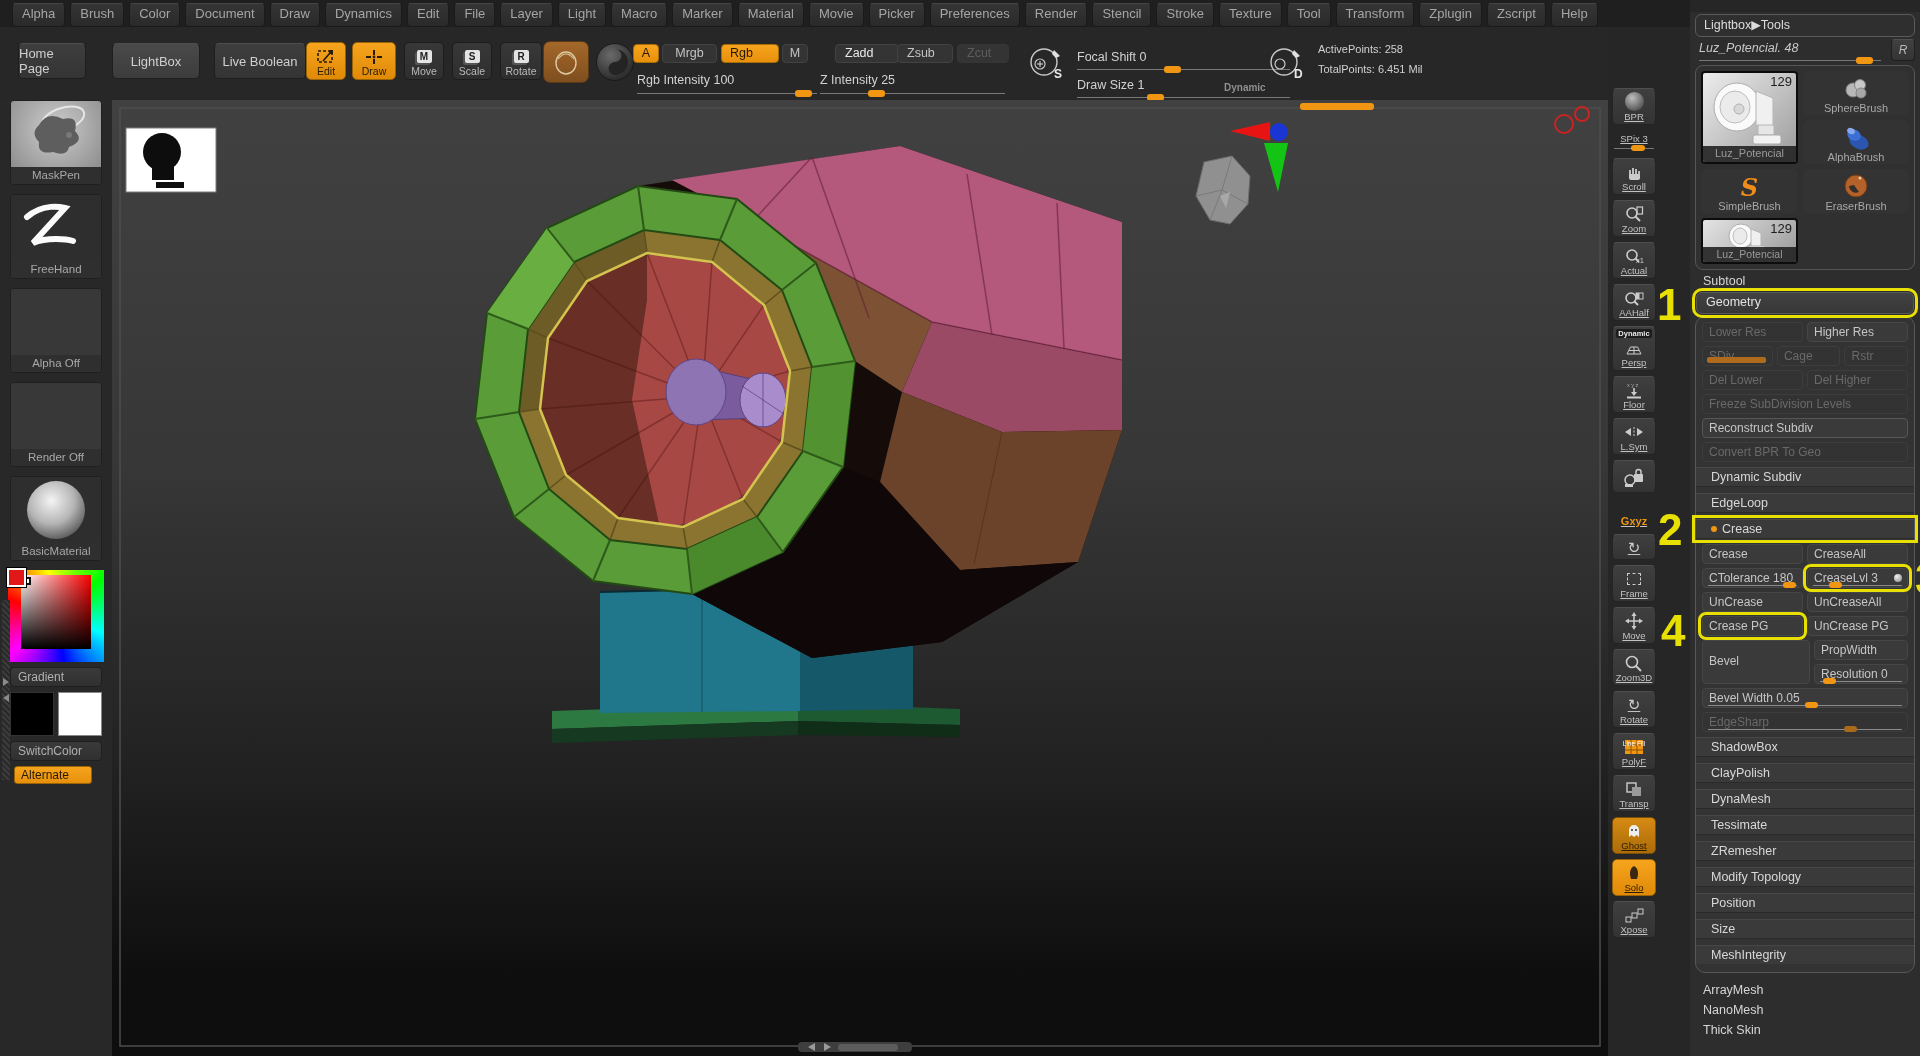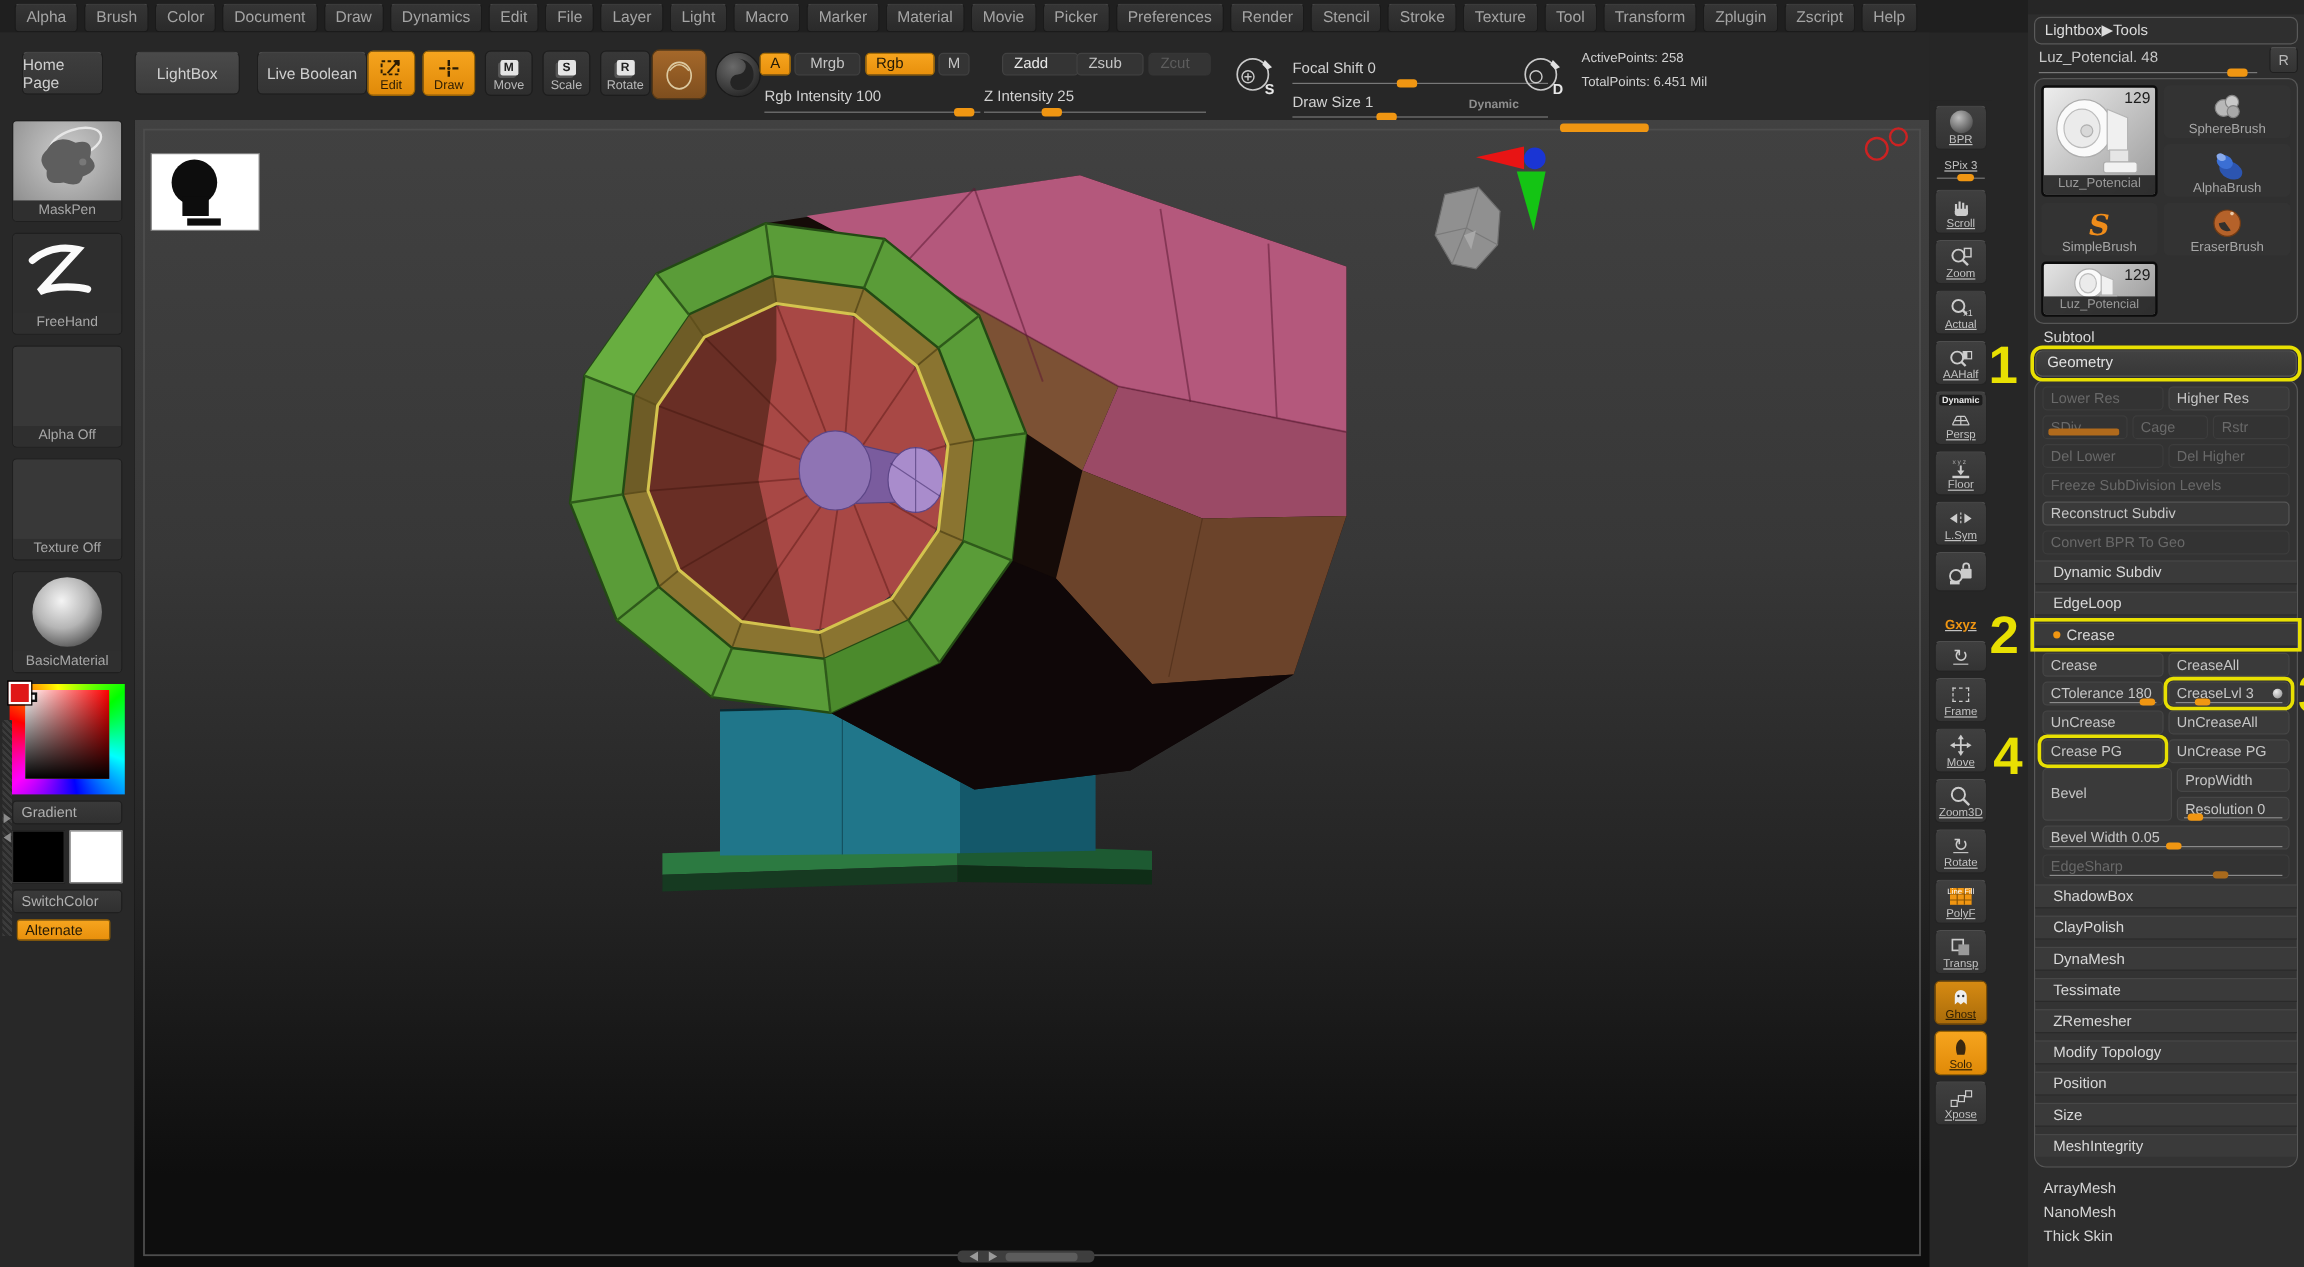--- a/index.html
+++ b/index.html
@@ -83,21 +83,21 @@
   .minitrack .knob{ top:-3px; width:14px; height:6px; }
   .ovlbl{ position:absolute; left:0; right:0; top:3px; font-size:6.5px; color:#fff; }
   .dynchip{ position:absolute; left:3px; right:3px; top:2px; font-size:7.5px; font-weight:bold;
             color:#e8e8e8; background:#1d1d1d; border-radius:2px; }
 
   
   .panel{ position:absolute; left:1690px; top:12px; width:230px; bottom:0; background:#2d2d2d;
           padding:2px 5px 0 5px; overflow:visible; font-size:12.5px; }
   .phead{ border:1px solid #5a5a5a; border-radius:6px; background:#2f2f2f; color:#dcdcdc;
           padding:2px 8px; height:23px; margin-bottom:2px; }
-  .toolslider{ position:relative; height:24px; color:#c8c8c8; padding:2px 2px 0 4px; margin-bottom:2px; }
+  .toolslider{ position:relative; height:24px; color:#c8c8c8; padding:2px 2px 0 4px; margin-bottom:2px;font-style:italic; }
   .toolslider .track{ left:4px; right:34px; bottom:2px; }
   .rbtn{ position:absolute; right:0; top:0; width:24px; height:22px; background:linear-gradient(#404040,#343434);
          border:1px solid #1f1f1f; border-top-color:#505050; border-radius:4px; color:#b8b8b8;
          text-align:center; line-height:20px; font-size:12px; }
   .palette{ border:1px solid #565656; border-radius:8px; background:#303030; padding:5px;
             display:grid; grid-template-columns:97px 1fr; gap:5px; }
   .bigthumb{ grid-row:span 2; height:93px; border:2px solid #0c0c0c; border-radius:4px;
              background:linear-gradient(135deg,#ededed,#9a9a9a); position:relative; overflow:hidden; }
   .bigthumb .tbadge{ position:absolute; right:4px; top:1px; color:#1c1c1c; font-size:13px; }
   .bigthumb .tlbl{ position:absolute; left:0; right:0; bottom:0; height:16px; background:rgba(38,38,38,.92);
@@ -282,21 +282,21 @@
           </svg>
       </div>
       <div class="clbl">FreeHand</div>
     </div>
     <div class="cell">
       <div class="cimg" style="background:#383838;"></div>
       <div class="clbl">Alpha Off</div>
     </div>
     <div class="cell">
       <div class="cimg" style="background:#383838;"></div>
-      <div class="clbl">Texture Off</div>
+      <div class="clbl">Render Off</div>
     </div>
     <div class="cell">
       <div class="cimg" style="background:#2e2e2e;display:flex;align-items:center;justify-content:center;">
         <div style="width:58px;height:58px;border-radius:50%;background:radial-gradient(circle at 42% 34%,#f4f4f4,#b5b5b5 45%,#404040 88%,#2e2e2e);"></div>
       </div>
       <div class="clbl">BasicMaterial</div>
     </div>
 
     <div class="picker">
       <div class="sv">

